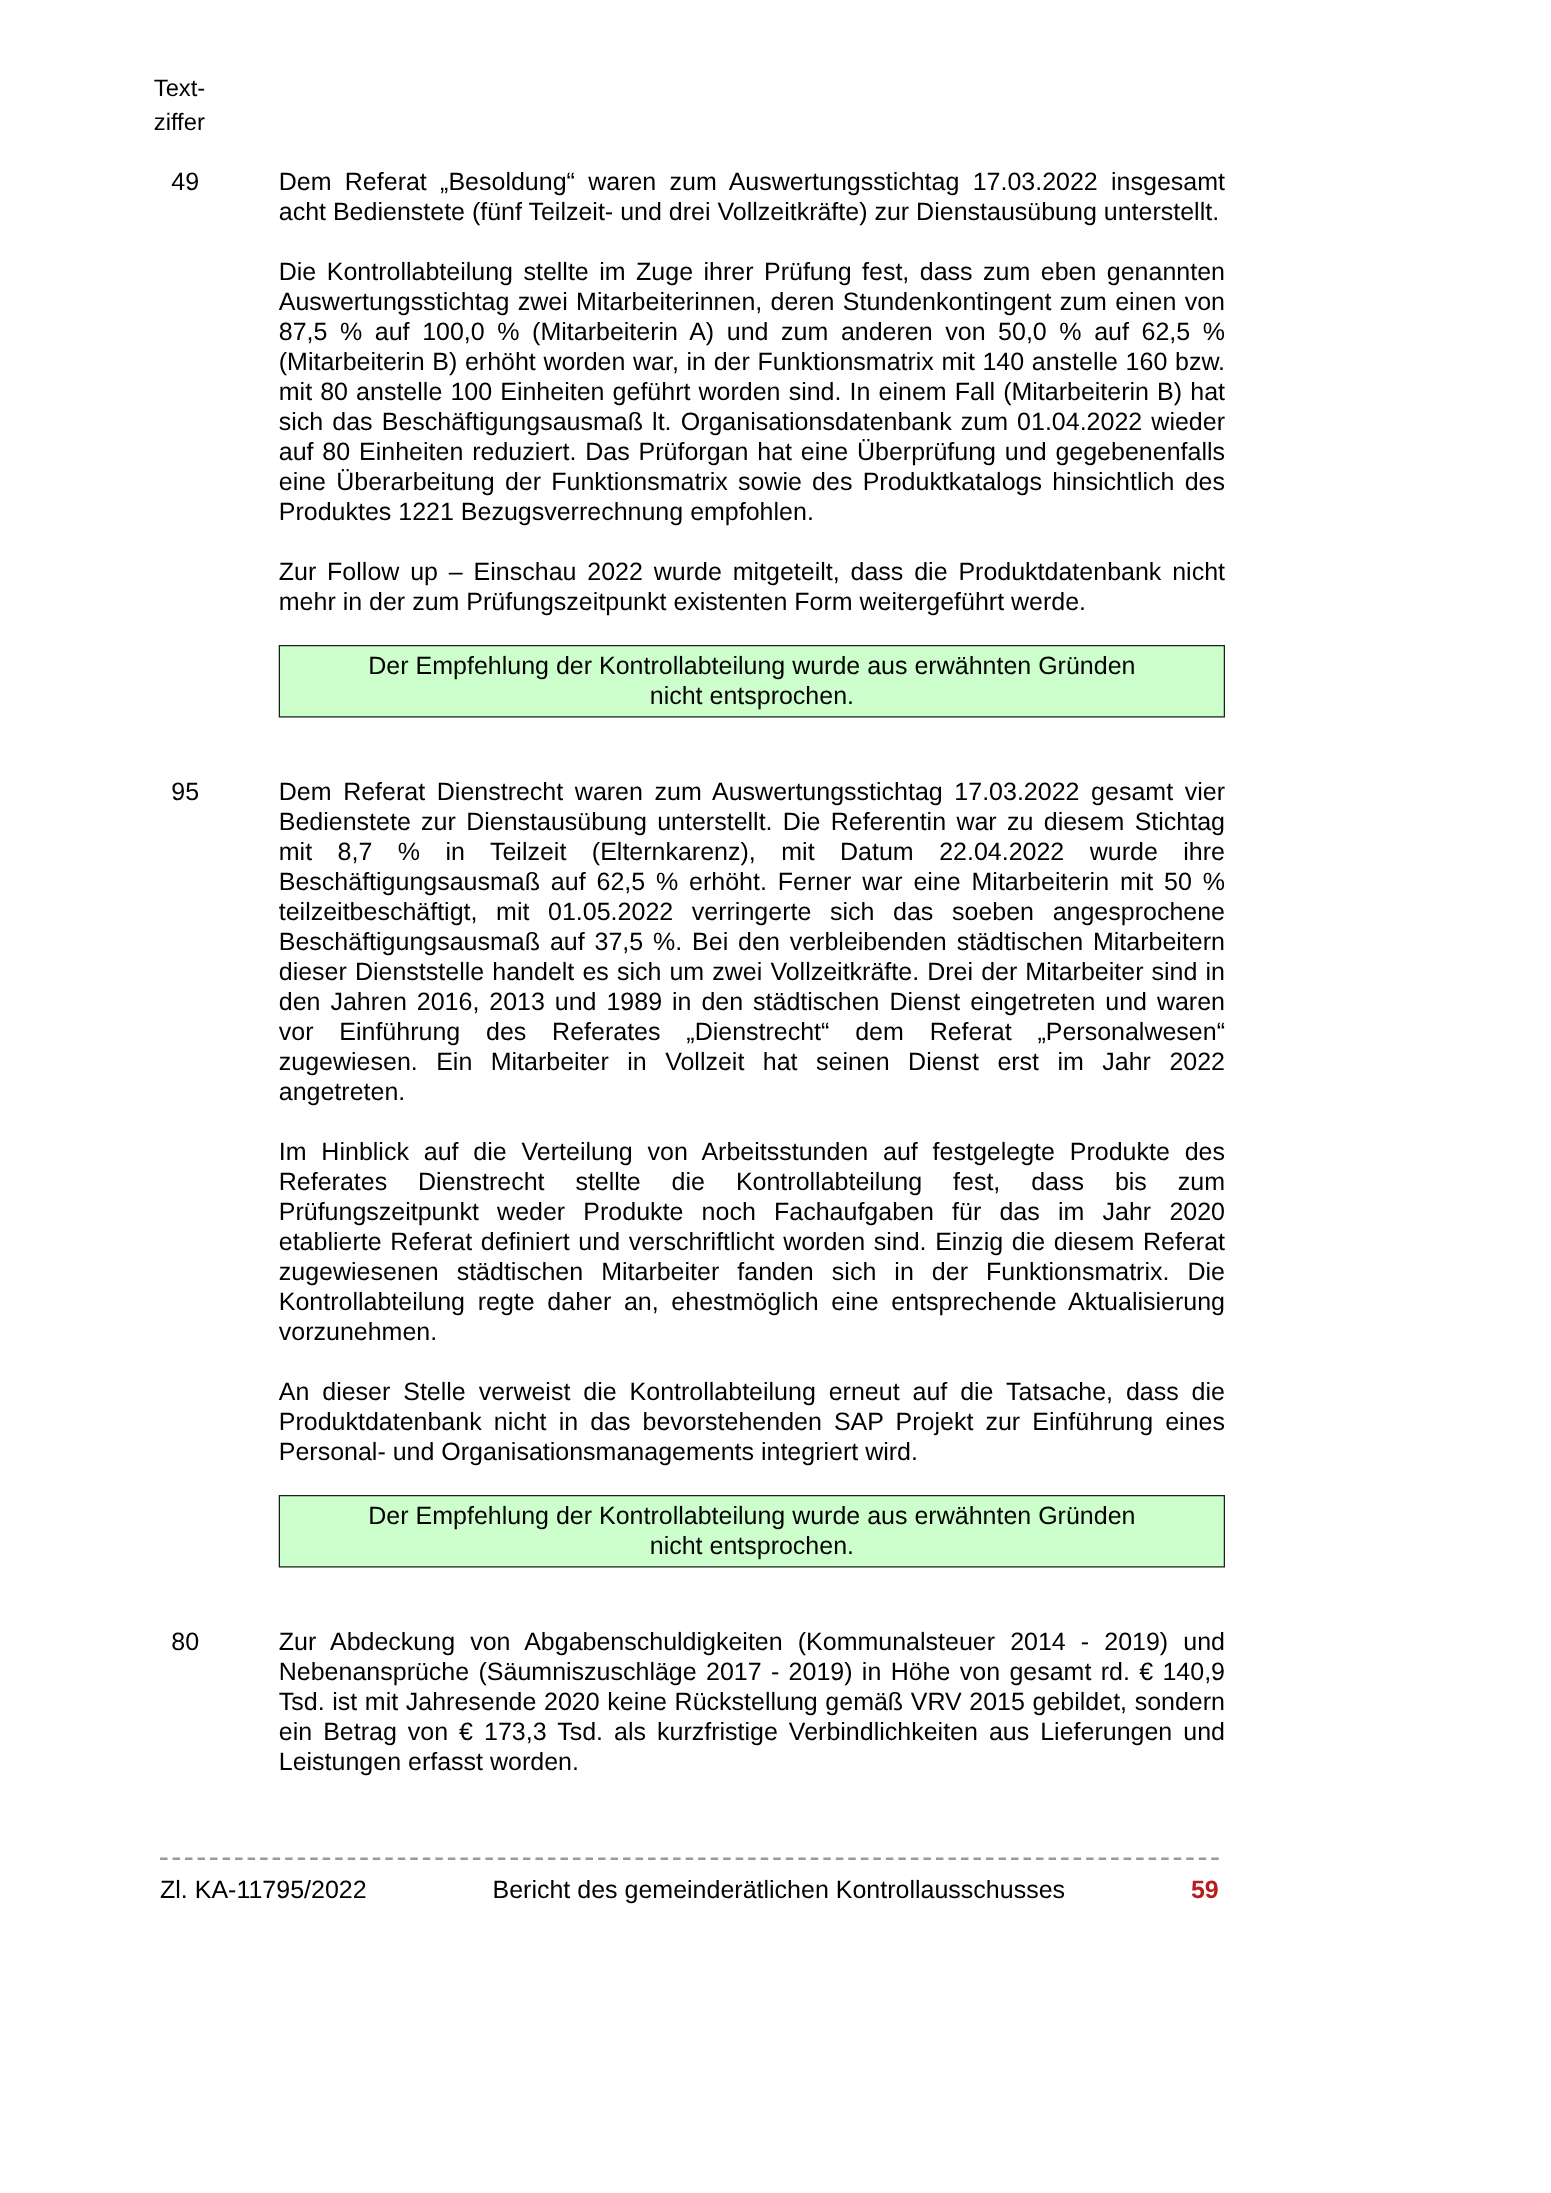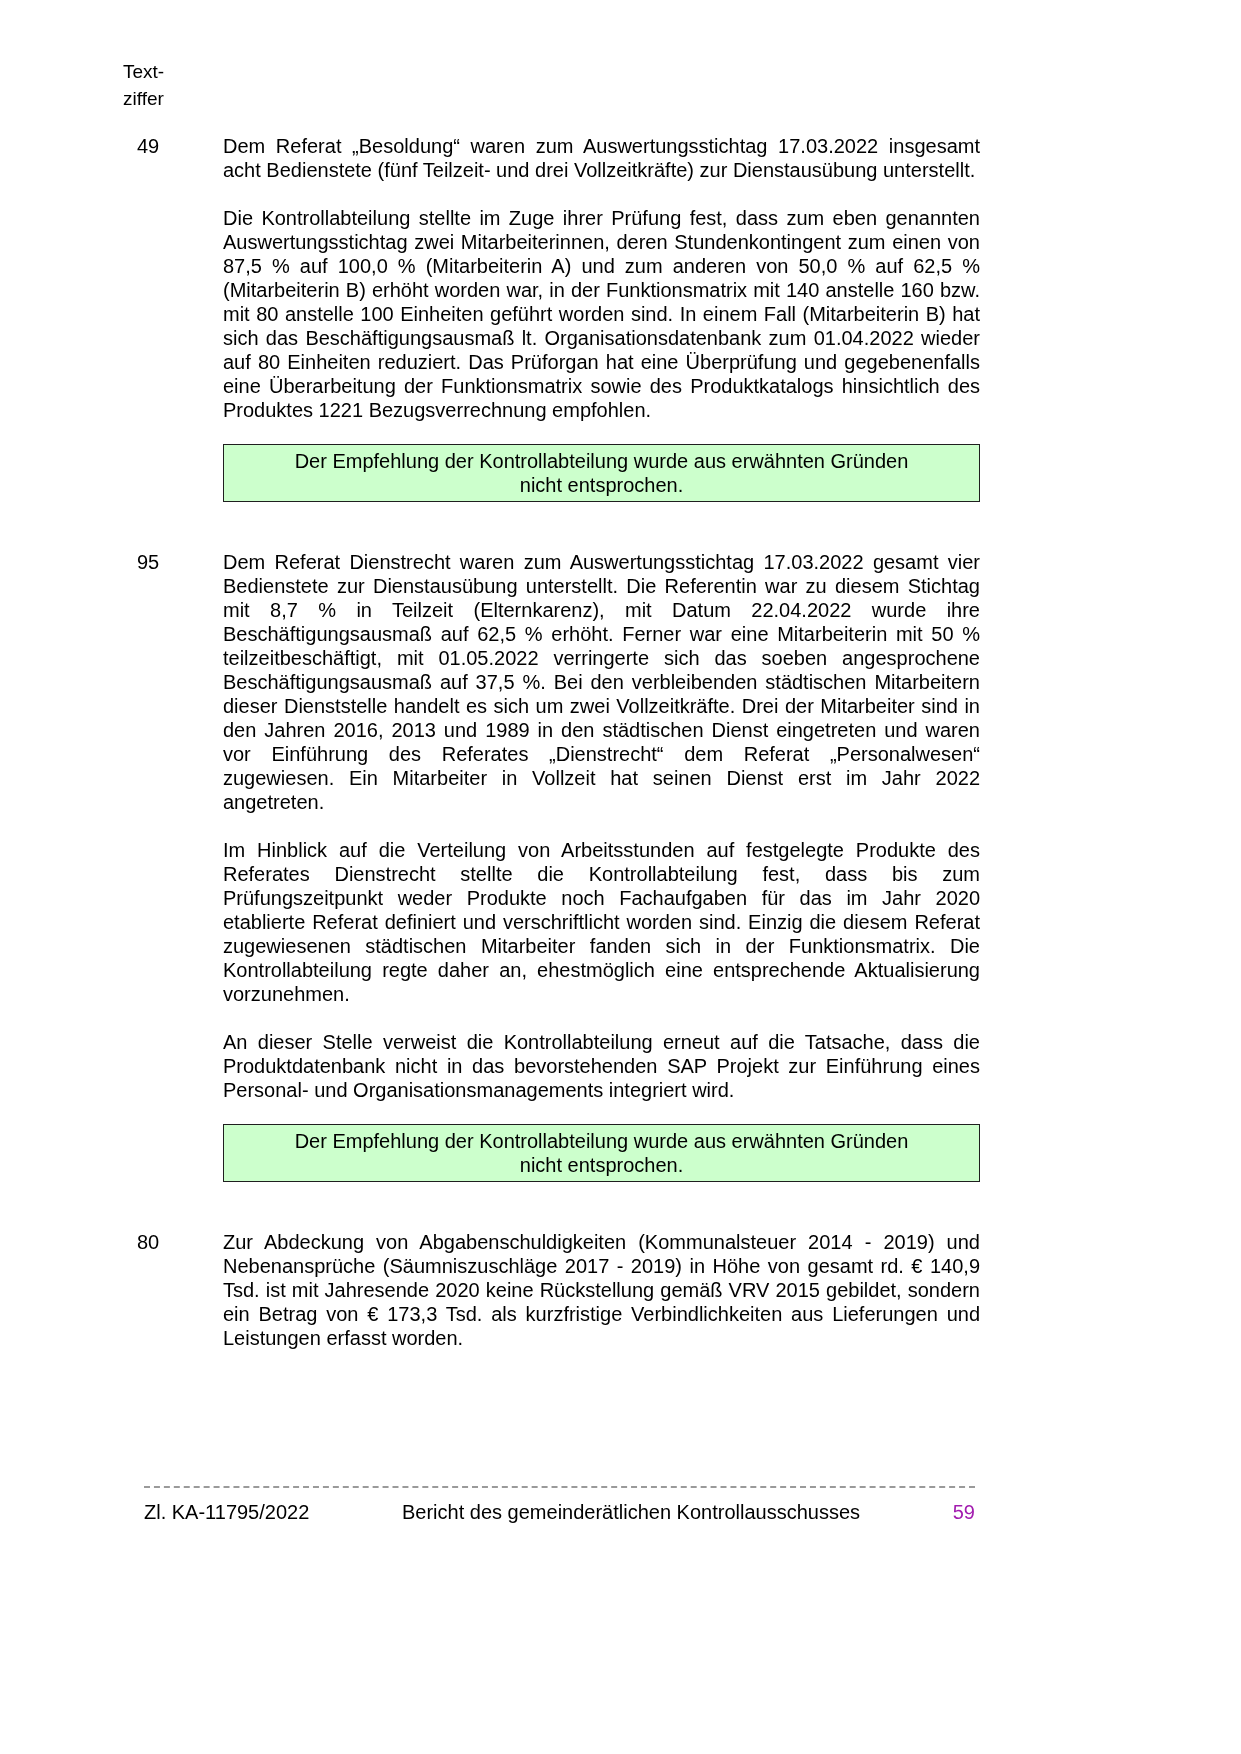--- a/index.html
+++ b/index.html
@@ -29,52 +29,53 @@
   .highlight-box {
     background: var(--highlight-bg, #ccffcc);
     border: 1px solid var(--highlight-border, #000000);
     text-align: center;
     padding: 4px 52px;
     margin-top: -2px;
     margin-bottom: 48px;
   }
   .footer {
     position: absolute;
-    left: 144px;
+    left: 128px;
     right: 266px;
     top: 1486px;
   }
   .footer-rule {
     border-top: 2px dashed #9a9a9a;
     height: 0;
     margin-bottom: 12px;
   }
   .footer-row {
     display: flex;
     justify-content: space-between;
     align-items: baseline;
   }
-  .footer-page { color: #a21caf; }
+  .footer-page { color: #b91c1c; font-weight: bold; }
 </style>
 </head>
 <body>
 
 <div class="page">
   <div class="content">
 
     <div class="tz-label">
       <div>Text-</div>
       <div>ziffer</div>
     </div>
 
     <section class="tz-section">
       <div class="tz-num">49</div>
       <div class="tz-body">
         <p>Dem Referat „Besoldung“ waren zum Auswertungsstichtag 17.03.2022 insgesamt acht Bedienstete (fünf Teilzeit- und drei Vollzeitkräfte) zur Dienstausübung unterstellt.</p>
         <p>Die Kontrollabteilung stellte im Zuge ihrer Prüfung fest, dass zum eben genannten Auswertungsstichtag zwei Mitarbeiterinnen, deren Stundenkontingent zum einen von 87,5 % auf 100,0 % (Mitarbeiterin A) und zum anderen von 50,0 % auf 62,5 % (Mitarbeiterin B) erhöht worden war, in der Funktionsmatrix mit 140 anstelle 160 bzw. mit 80 anstelle 100 Einheiten geführt worden sind. In einem Fall (Mitarbeiterin B) hat sich das Beschäftigungsausmaß lt. Organisationsdatenbank zum 01.04.2022 wieder auf 80 Einheiten reduziert. Das Prüforgan hat eine Überprüfung und gegebenenfalls eine Überarbeitung der Funktionsmatrix sowie des Produktkatalogs hinsichtlich des Produktes 1221 Bezugsverrechnung empfohlen.</p>
+        <p>Zur Follow up – Einschau 2022 wurde mitgeteilt, dass die Produktdatenbank nicht mehr in der zum Prüfungszeitpunkt existenten Form weitergeführt werde.</p>
         <div class="highlight-box">
           <span>Der Empfehlung der Kontrollabteilung wurde aus erwähnten Gründen nicht entsprochen.</span>
         </div>
       </div>
     </section>
 
     <section class="tz-section">
       <div class="tz-num">95</div>
       <div class="tz-body">
         <p>Dem Referat Dienstrecht waren zum Auswertungsstichtag 17.03.2022 gesamt vier Bedienstete zur Dienstausübung unterstellt. Die Referentin war zu diesem Stichtag mit 8,7 % in Teilzeit (Elternkarenz), mit Datum 22.04.2022 wurde ihre Beschäftigungsausmaß auf 62,5 % erhöht. Ferner war eine Mitarbeiterin mit 50 % teilzeitbeschäftigt, mit 01.05.2022 verringerte sich das soeben angesprochene Beschäftigungsausmaß auf 37,5 %. Bei den verbleibenden städtischen Mitarbeitern dieser Dienststelle handelt es sich um zwei Vollzeitkräfte. Drei der Mitarbeiter sind in den Jahren 2016, 2013 und 1989 in den städtischen Dienst eingetreten und waren vor Einführung des Referates „Dienstrecht“ dem Referat „Personalwesen“ zugewiesen. Ein Mitarbeiter in Vollzeit hat seinen Dienst erst im Jahr 2022 angetreten.</p>

